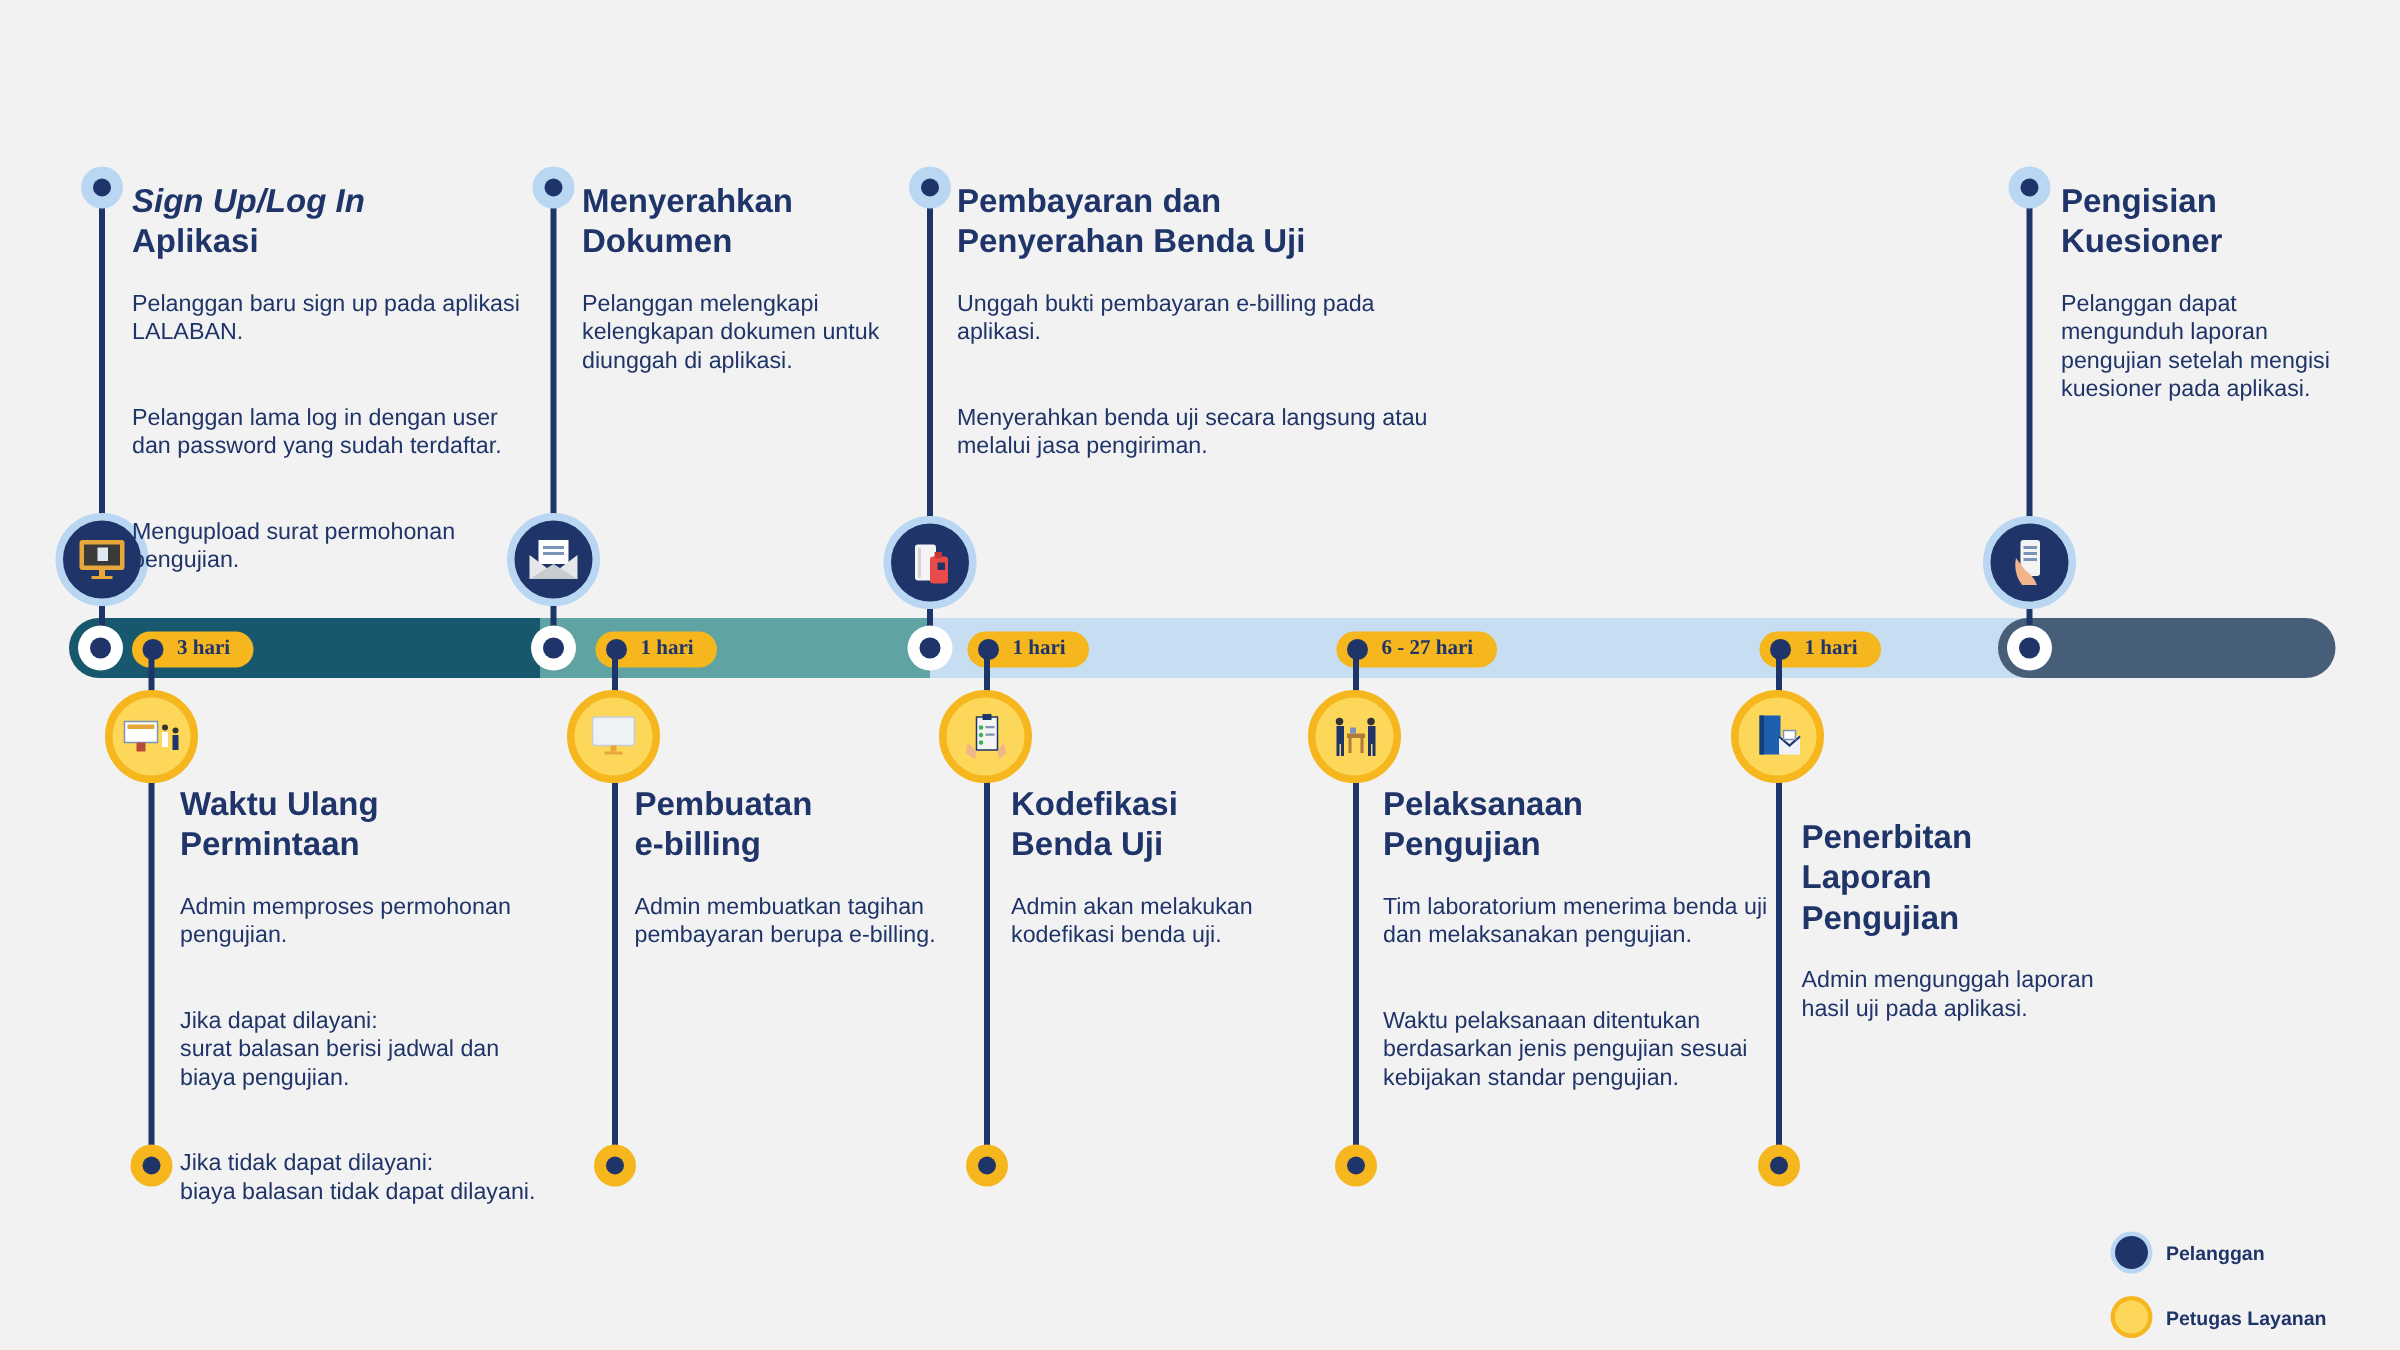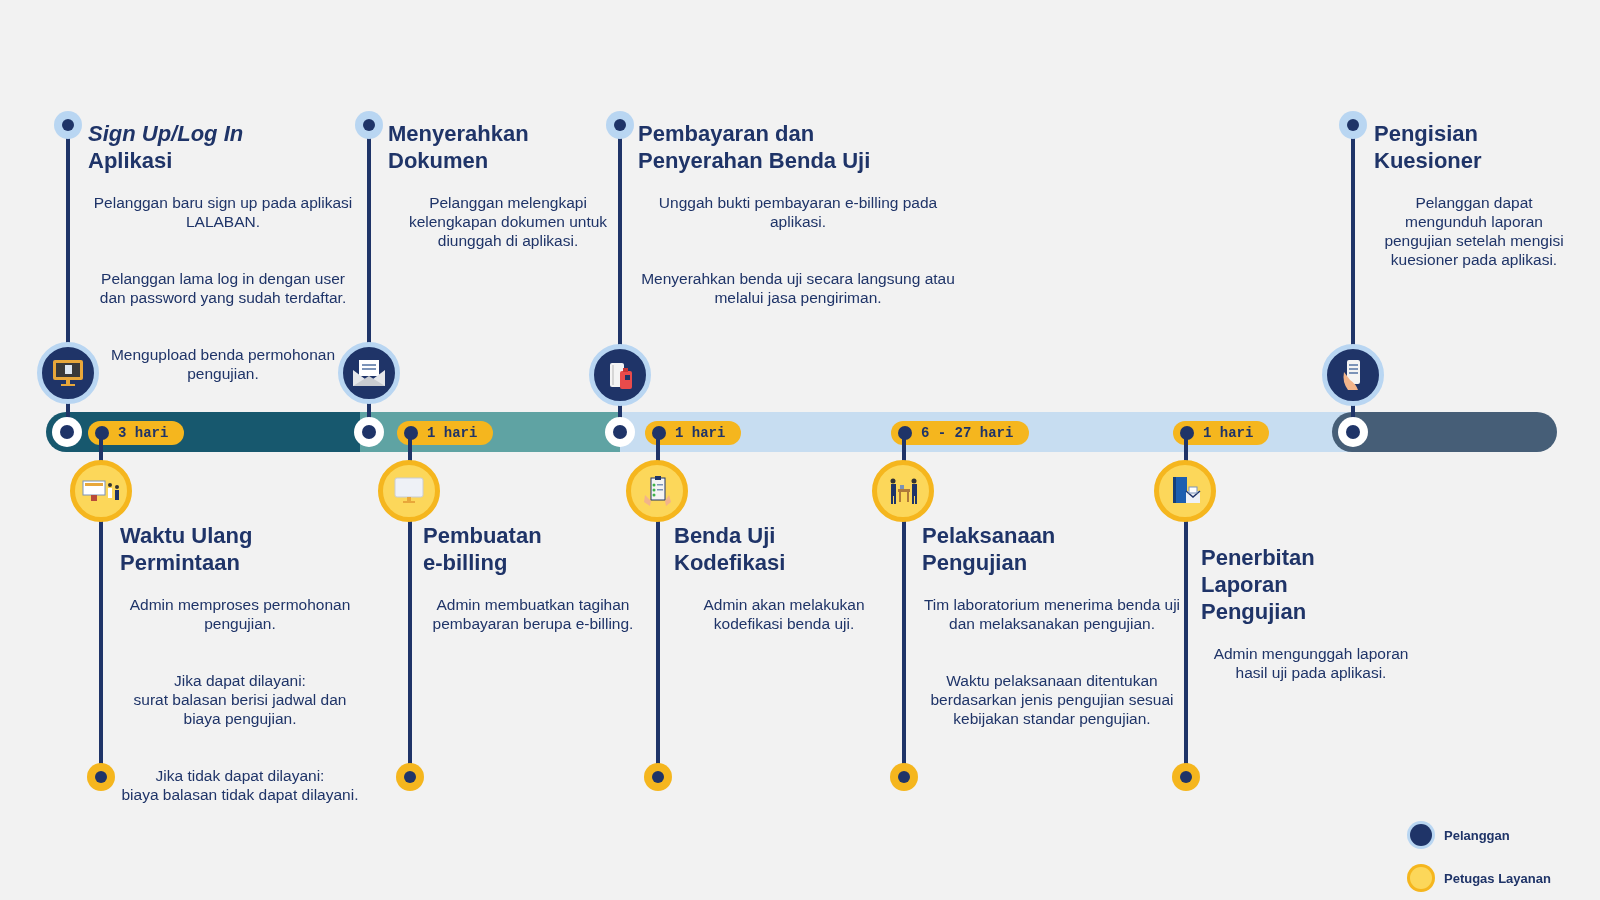--- a/index.html
+++ b/index.html
@@ -57,37 +57,37 @@
   .icon-circle-yellow {
     position: absolute; width: 62px; height: 62px; border-radius: 50%;
     background: #fcd75a; border: 5px solid #f5b61e;
     display: flex; align-items: center; justify-content: center;
   }
 
   
   .pill {
     position: absolute; top: 421px; height: 24px; border-radius: 12px;
     background: #f5b61e; color: #1f3468; font-weight: bold; font-size: 14px;
-    font-family: Liberation Mono, monospace;
+    font-family: Liberation Serif, serif;
     display: flex; align-items: center; padding-left: 30px; padding-right: 16px;
   }
   .pill .pdot {
     position: absolute; left: 7px; top: 5px; width: 14px; height: 14px;
     border-radius: 50%; background: #1f3468;
   }
 
   
   .title {
     font-family: "Liberation Sans", sans-serif; font-weight: bold;
     font-size: 22px; line-height: 27px; color: #1f3468;
   }
   .title.italic { font-style: italic; }
   .desc {
     font-family: "Liberation Sans", sans-serif;
-    font-size: 15.5px; line-height: 19px; color: #1f3468; white-space: pre-line; text-align: center;
+    font-size: 15.5px; line-height: 19px; color: #1f3468; white-space: pre-line;
   }
   .desc p { margin-bottom: 19px; }
   .desc p:last-child { margin-bottom: 0; }
 
   
   .legend-item { position: absolute; display: flex; align-items: center; gap: 12px;
     font-family: "Liberation Sans", sans-serif; font-weight: bold; font-size: 13px; color: #1f3468; }
   .legend-swatch { width: 22px; height: 22px; border-radius: 50%; }
 </style>
 </head>
@@ -115,21 +115,21 @@
     <div class="ring">
       <div class="dot"></div>
     </div>
   </div>
 <div class="abs" style="left:88px; top:120px; width:270px;">
   <div class="title italic">Sign Up/Log In</div>
   <div class="title">Aplikasi</div>
   <div class="desc">
     <p>Pelanggan baru sign up pada aplikasi LALABAN.</p>
     <p>Pelanggan lama log in dengan user dan password yang sudah terdaftar.</p>
-    <p>Mengupload benda permohonan pengujian.</p>
+    <p>Mengupload surat permohonan pengujian.</p>
   </div>
 </div>
 
 <div class="vline" style="left:367px; top:124px; height:300px;"></div>
 <div class="top-dot" style="left:355px; top:111px;">
     <div class="inner"></div>
   </div>
 <div class="icon-circle-blue" style="left:338px; top:342px;">
   <svg width="36" height="30" viewBox="0 0 36 30">
       <rect x="8" y="2" width="20" height="16" fill="#fff"></rect>
@@ -274,22 +274,22 @@
       <rect x="15" y="9" width="6" height="1.5" fill="#7b93b8"></rect>
       <rect x="15" y="14" width="6" height="1.5" fill="#7b93b8"></rect>
       <path d="M3 20 L9 26 L8 31 L2 27 Z" fill="#f2b48a"></path>
       <path d="M27 20 L23 26 L24 31 L29 27 Z" fill="#f2b48a"></path>
     </svg>
 </div>
 <div class="bot-dot" style="left:644px; top:763px;">
     <div class="inner"></div>
   </div>
 <div class="abs" style="left:674px; top:522px; width:220px;">
+  <div class="title">Kodefikasi</div>
   <div class="title">Benda Uji</div>
-  <div class="title">Kodefikasi</div>
   <div class="desc">
     <p>Admin akan melakukan kodefikasi benda uji.</p>
   </div>
 </div>
 
 <div class="pill" style="left:891px;">
     <span class="pdot"></span>
     <span>6 - 27 hari</span>
   </div>
 <div class="vline" style="left:902px; top:430px; height:345px;"></div>

